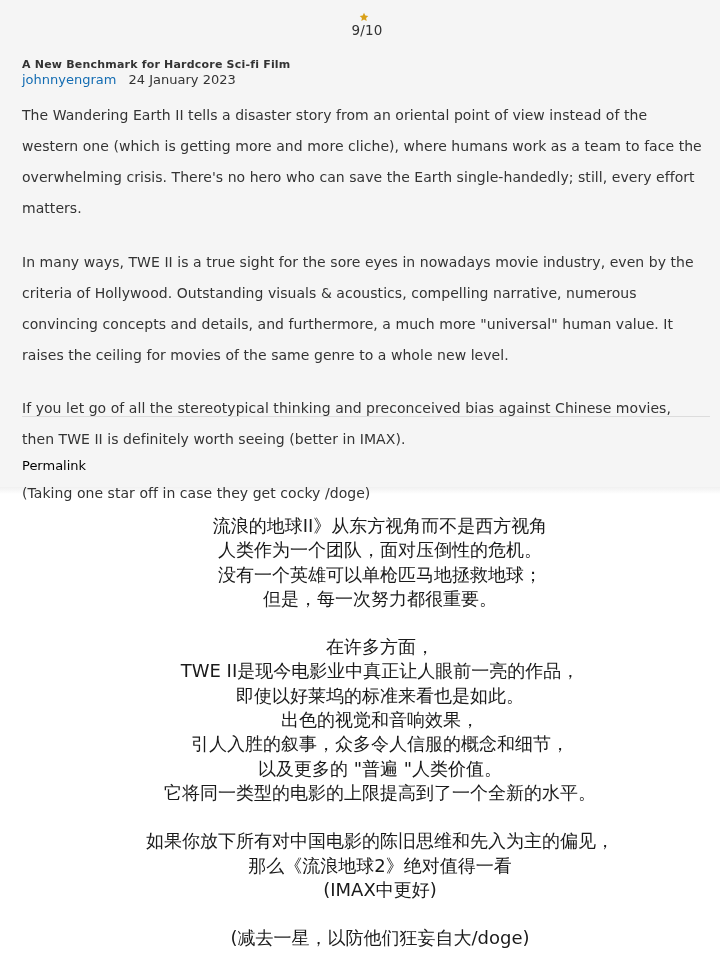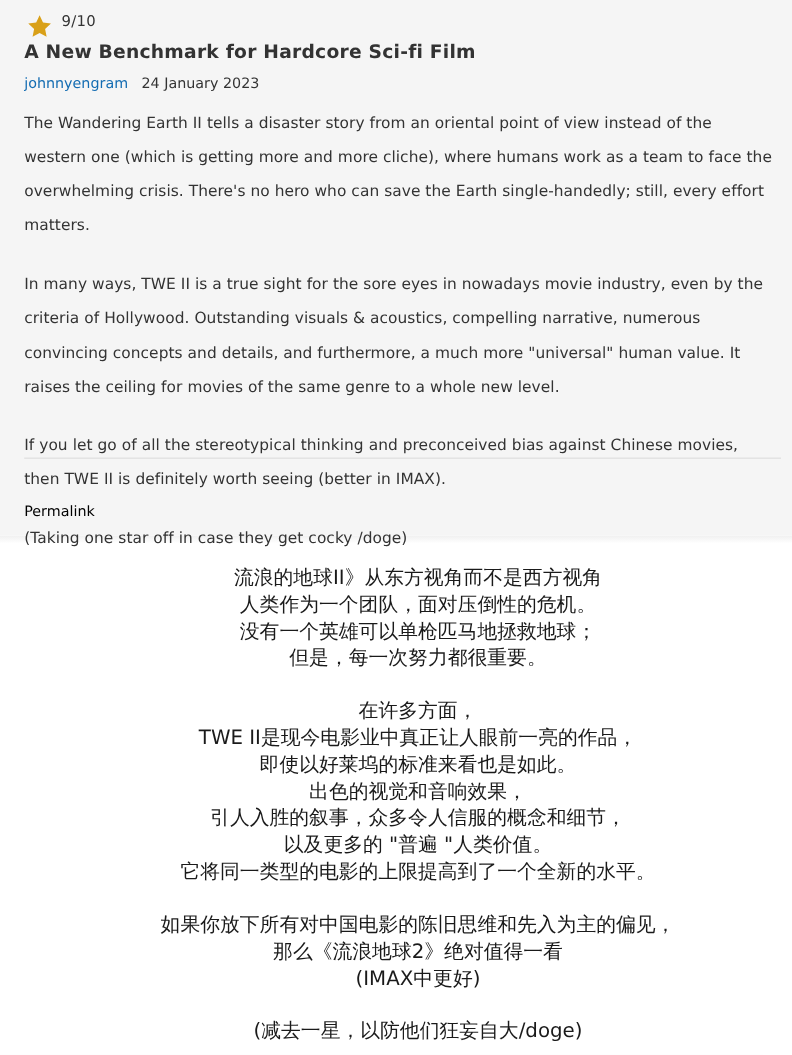--- a/index.html
+++ b/index.html
@@ -8,28 +8,29 @@
     background: #ffffff;
     font-family: "DejaVu Sans", sans-serif;
   }
   .review {
     width: 720px; height: 487px;
     background: #f5f5f5;
     box-sizing: border-box;
     padding: 12px 16px 0 22px;
     position: relative;
   }
-  .rating { display: flex; align-items: flex-start; height: 26px; margin-top: 0px; }
+  .rating { display: flex; align-items: center; height: 26px; margin-top: 0px; flex-direction: column; }
   .rating .star { width: 24px; height: 24px; margin-left: 2px; }
   .rating .score { font-size: 13.5px; color: #333; margin-left: 8px; letter-spacing: 0.2px; }
   .title {
-    font-size: 17px; font-weight: bold; color: #333;
+    margin-top: 20px;
+    font-size: 11px; font-weight: bold; color: #333;
     letter-spacing: 0.2px;
   }
-  .meta { margin-top: 11px; font-size: 13px; }
+  .meta { margin-top: 1px; font-size: 13px; }
   .meta .author { color: #136cb2; text-decoration: none; }
   .meta .date { color: #333; margin-left: 8px; }
   .body { margin-top: 13px; font-size: 14px; line-height: 31px; color: #333; letter-spacing: 0.05px; }
   .body p { margin: 0 0 22.5px 0; }
   .body p:last-child { margin-bottom: 16px; }
   .divider { position: absolute; left: 22px; right: 10px; top: 416px; height: 1px; background: #dcdcdc; }
   .helpful { position: absolute; left: 22px; top: 431px; font-size: 13px; color: #555; }
   .helpful a { color: #136cb2; text-decoration: none; }
   .permalink { position: absolute; left: 22px; top: 458px; font-size: 13px; color: #000000; text-decoration: none; }
   .sep { height: 7px; background: linear-gradient(#f0f0f0, #ffffff); }

